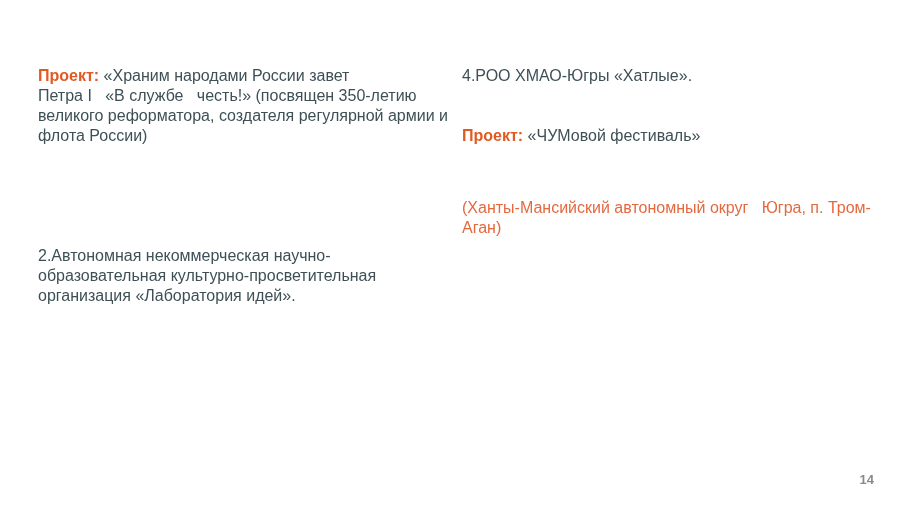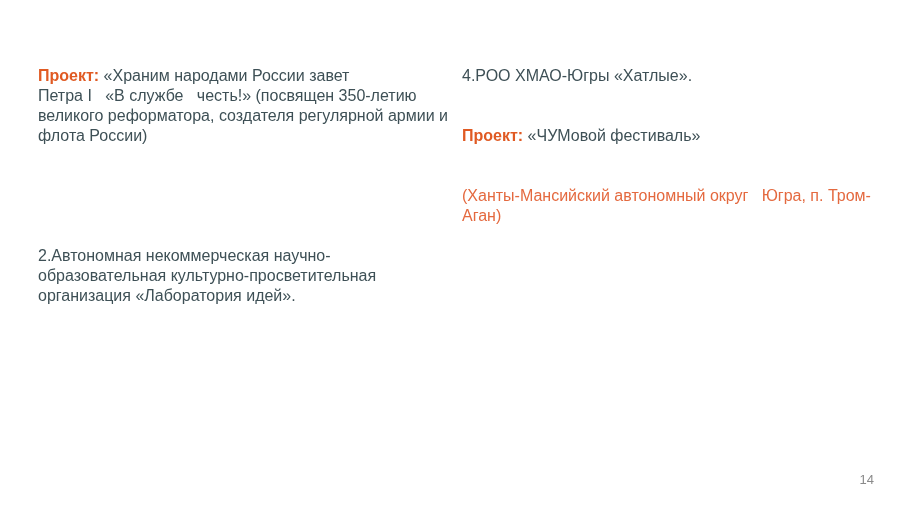--- a/index.html
+++ b/index.html
@@ -38,28 +38,29 @@
     color: var(--body-text);
     white-space: pre-wrap;
   }
   .item + .item { margin-top: 20px; }
   .org { color: var(--body-text); }
   .plabel {
     color: var(--project-label);
     font-weight: bold;
   }
   .ptext { color: var(--body-text); }
-  .location { color: var(--location-text); }
+  .location { color: var(--location-text); margin-top: 12px; }
   .page-number {
     position: absolute;
     right: 26px;
     bottom: 20px;
     font-size: 13px;
     line-height: 13px;
     color: var(--page-number);
+    font-weight: bold;
   }
 </style>
 </head>
 <body>
 
 <div class="slide">
   <div class="columns">
 
     <div class="col col-left">
 

